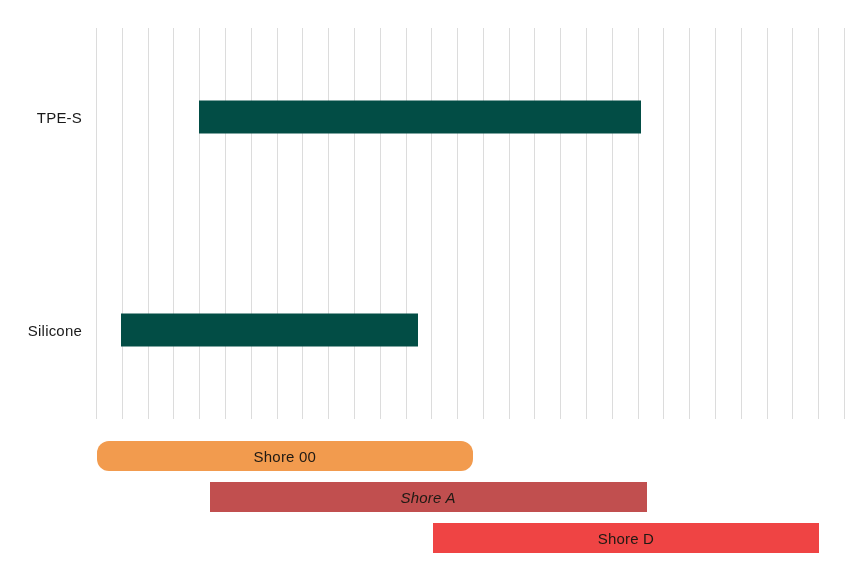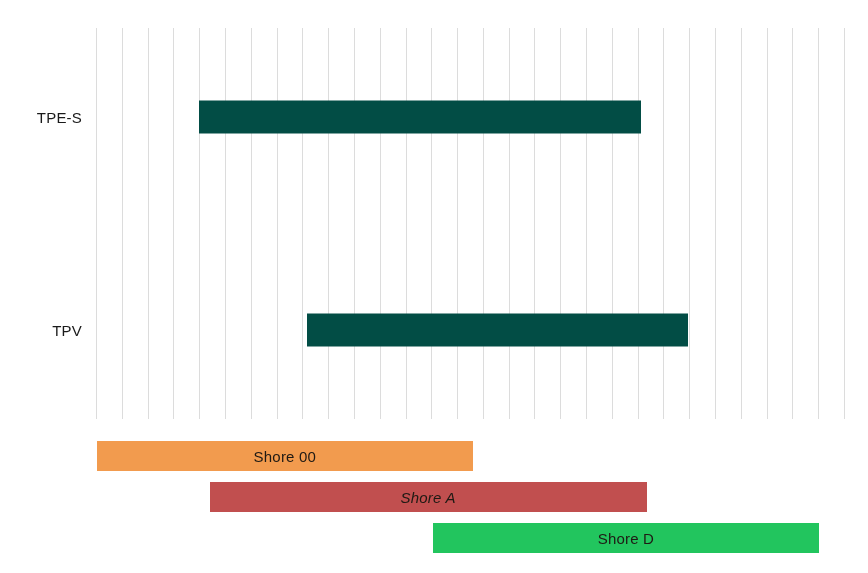--- a/index.html
+++ b/index.html
@@ -58,30 +58,30 @@
 <body>
 
 <div id="app">
 
   <div id="plot">
     <div class="row">
       <span class="ylabel">TPE-S</span>
       <div class="bar material-bar" style="left: 13.8%; width: 59.1%;"></div>
     </div>
     <div class="row">
-      <span class="ylabel">TPV</span>
-      <div class="bar material-bar" style="left: 28.2%; width: 51%;"></div>
+      <span class="ylabel">Silicone</span>
+      <div class="bar material-bar" style="left: 3.3%; width: 39.7%;"></div>
     </div>
   </div>
 
   <div id="scales">
-    <div class="scale-bar" style="top: 13px; left: 0.1%; width: 50.3%; background: rgb(242, 155, 78);">
+    <div class="scale-bar" style="top: 13px; left: 0.1%; width: 50.3%; background: rgb(242, 155, 78); border-radius: 12px;">
       <span class="scale-label">Shore 00</span>
     </div>
     <div class="scale-bar" style="top: 54px; left: 15.2%; width: 58.4%; background: rgb(193, 79, 79); font-style: italic;">
       <span class="scale-label">Shore A</span>
     </div>
-    <div class="scale-bar" style="top: 95px; left: 45%; width: 51.7%; background: #22c55e;">
+    <div class="scale-bar" style="top: 95px; left: 45%; width: 51.7%; background: #ef4444;">
       <span class="scale-label">Shore D</span>
     </div>
   </div>
 
 </div>
 
 </body></html>

